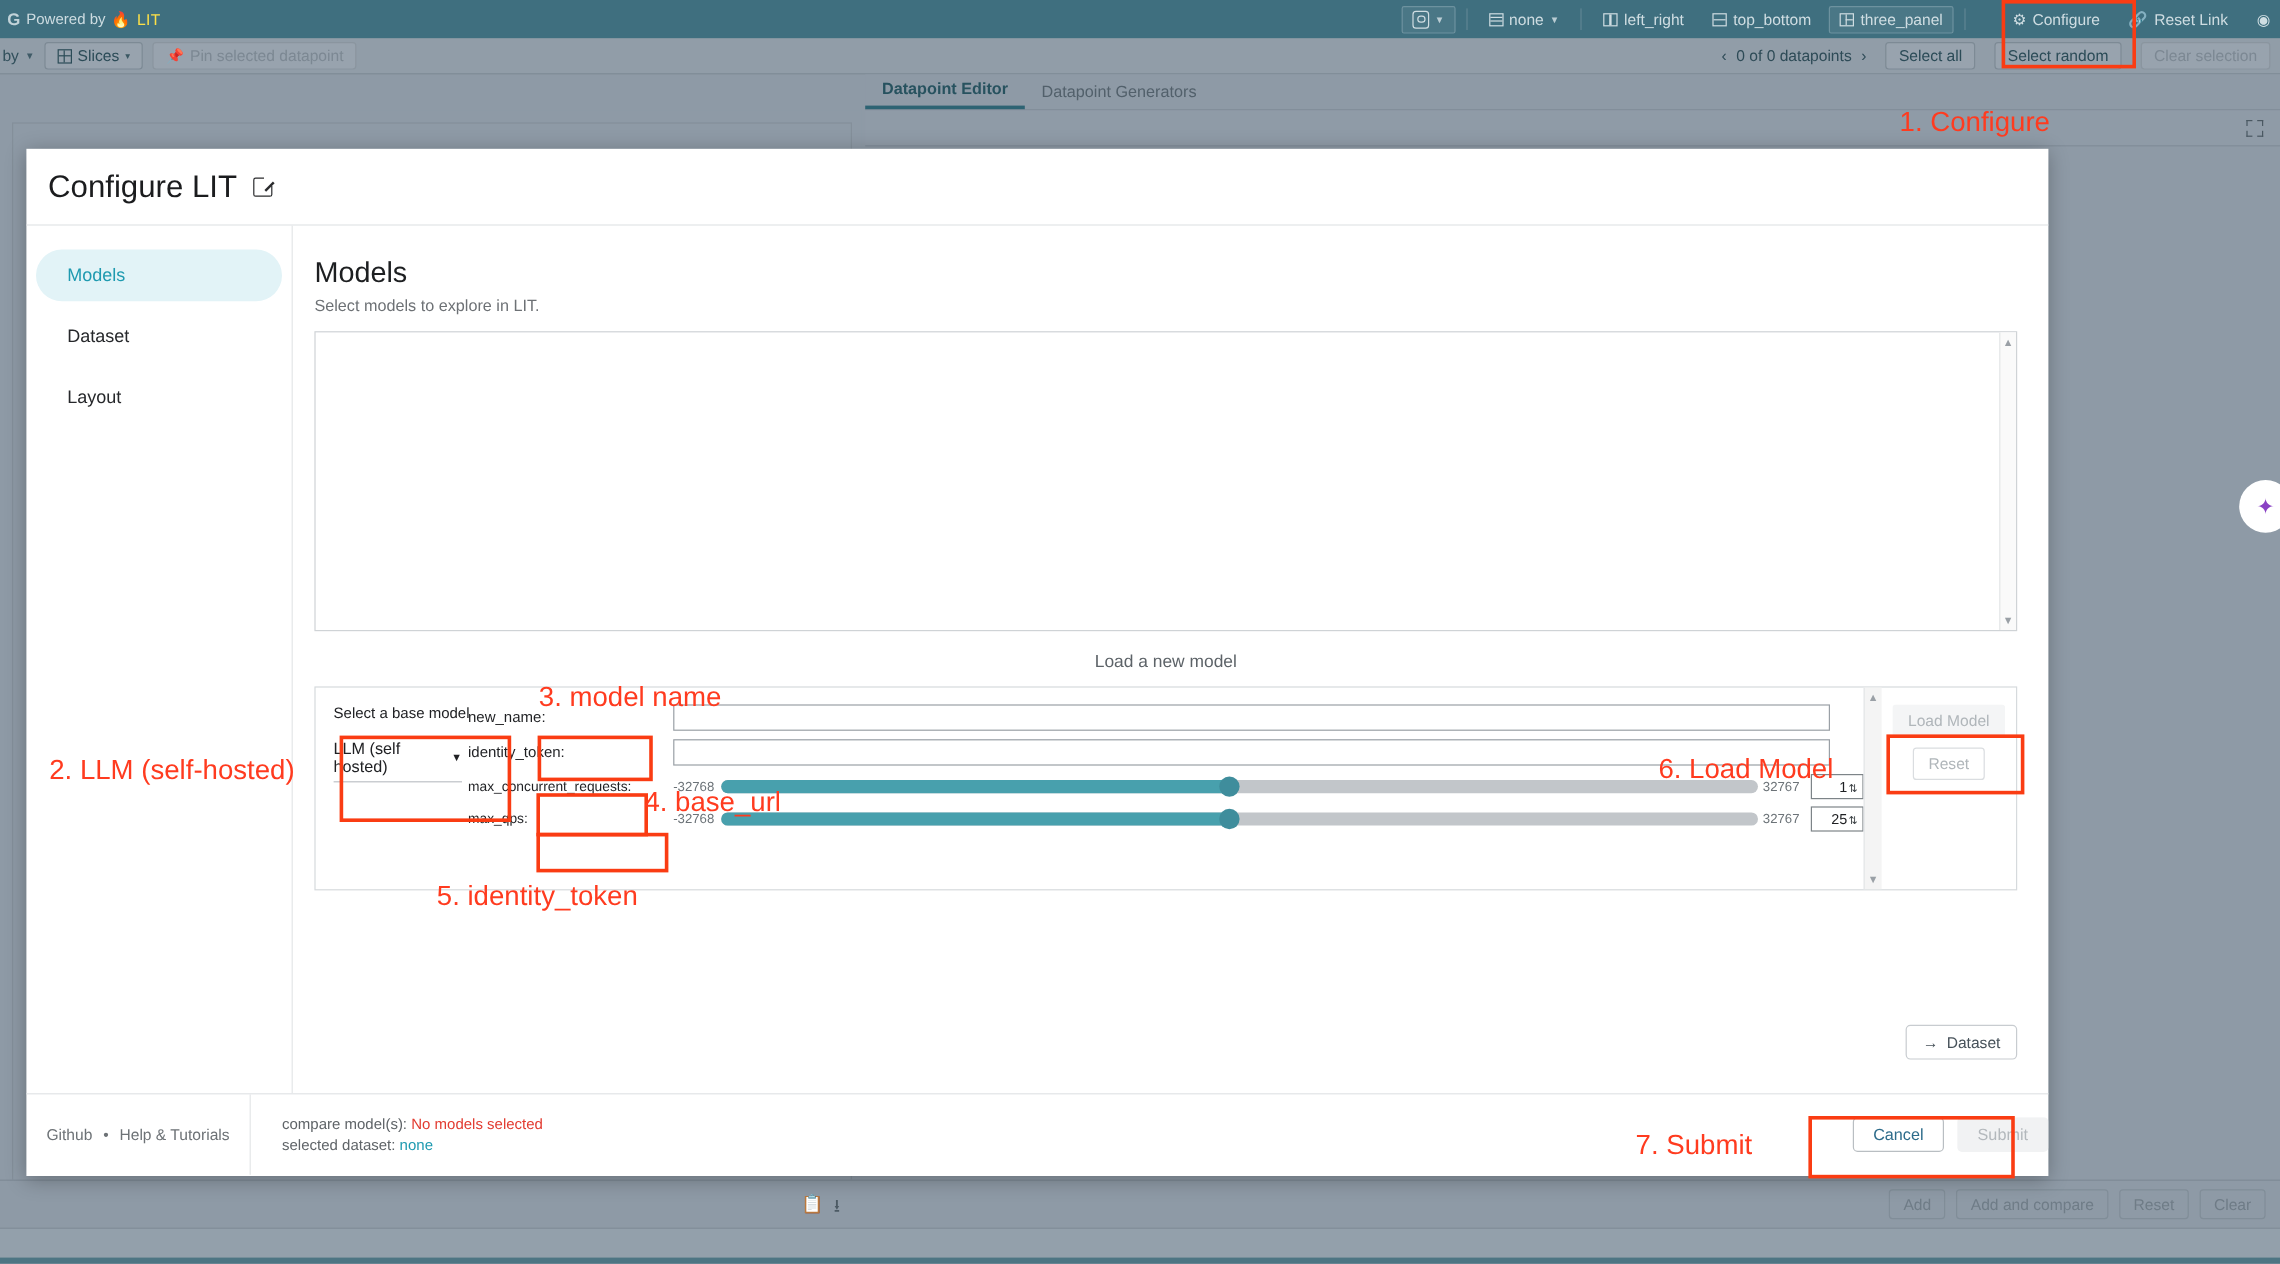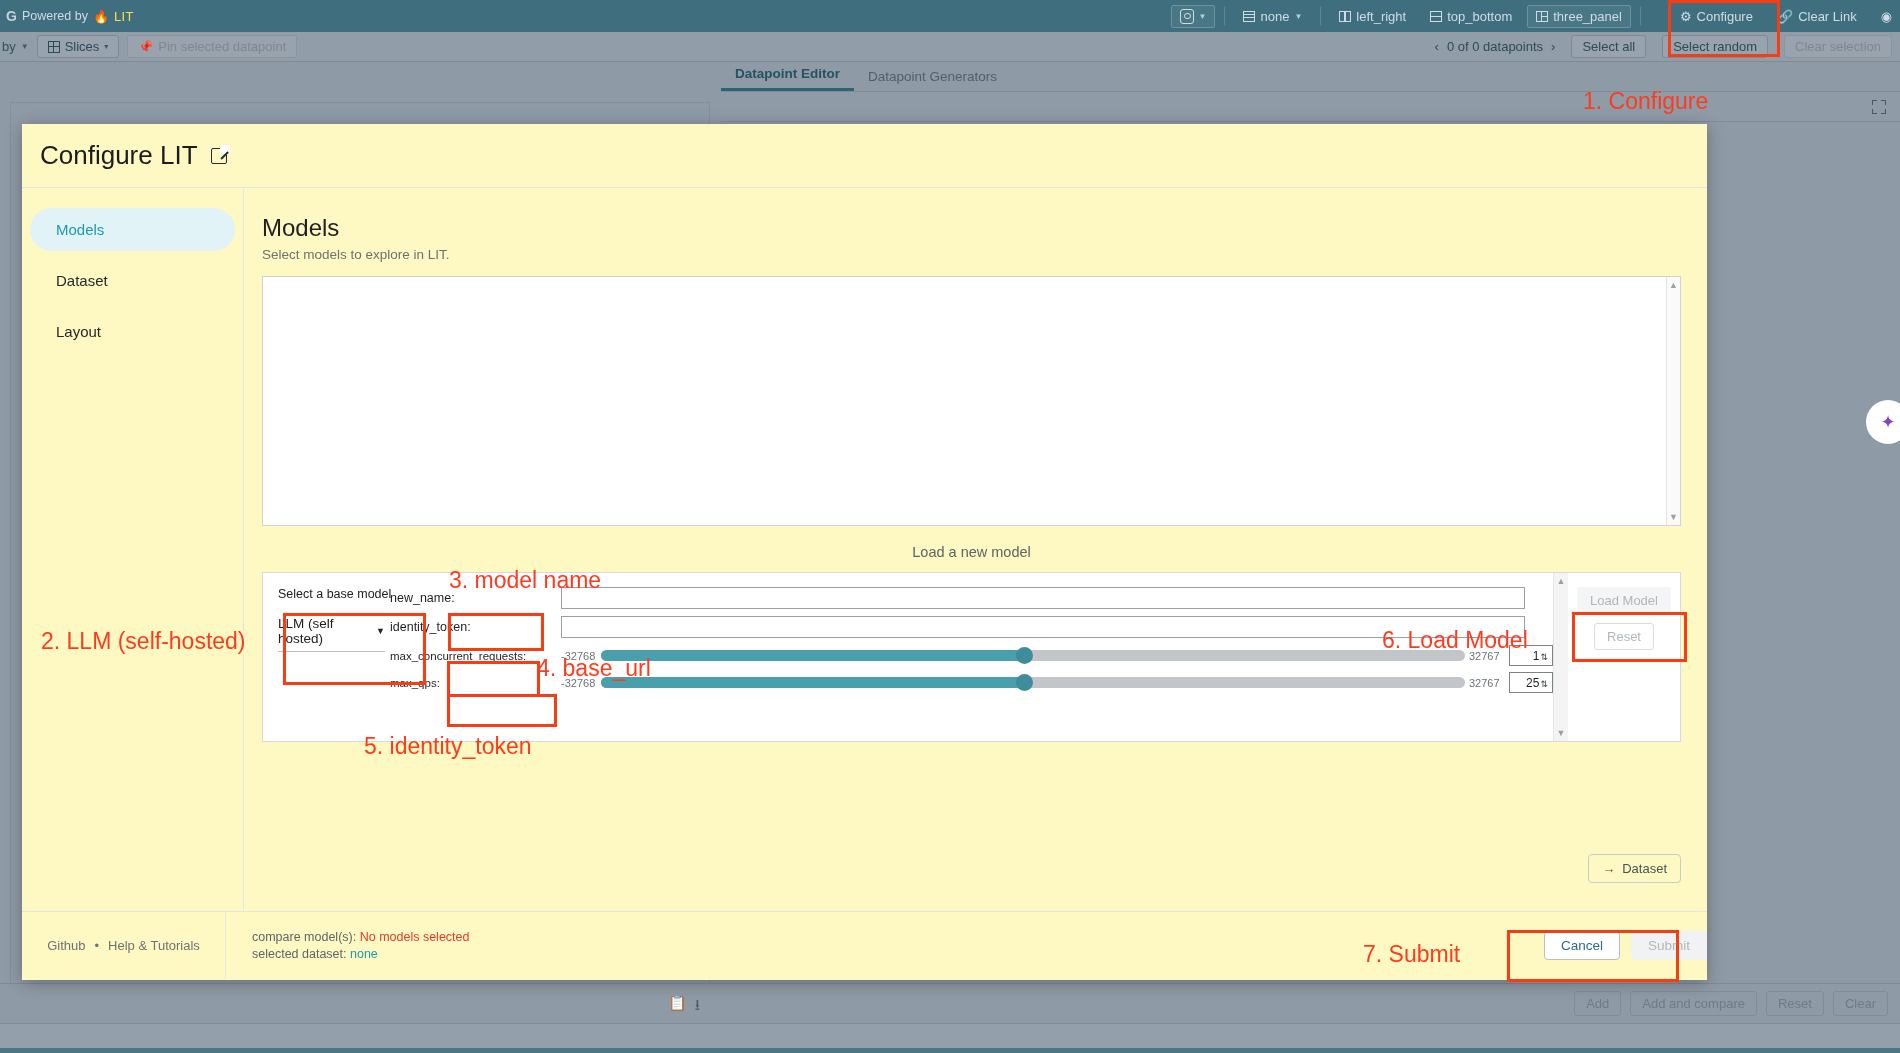--- a/index.html
+++ b/index.html
@@ -147,21 +147,21 @@
   }
   .ai-bubble {
     position: absolute; right: -10px; top: 400px; width: 44px; height: 44px;
     border-radius: 50%; background: #fff; display: flex; align-items: center; justify-content: center;
     color: #8a42c4; font-size: 18px;
   }
 
   
   #modal {
     position: absolute; left: 22px; top: 124px; width: 1685px; height: 856px;
-    background: #fef9c3;
+    background: #ffffff;
     box-shadow: 0 3px 16px rgba(0,0,0,0.28);
   }
   .modal-header {
     height: 64px; display: flex; align-items: center; padding: 0 0 0 18px;
     border-bottom: 1px solid #e2e4e6;
   }
   .modal-title { font-size: 26px; color: #1b1c1e; font-weight: 400; }
   .ext-link-icon {
     margin-left: 13px; width: 16px; height: 16px; position: relative; display: inline-block;
     border: 1.6px solid #2a2b2d; border-radius: 2px;
@@ -266,21 +266,21 @@
   .dataset-next {
     position: absolute; right: 26px; bottom: 28px;
     border: 1px solid #c8ccd0; border-radius: 4px; padding: 6px 13px;
     font-size: 13px; color: #47525a; display: flex; align-items: center; gap: 7px;
   }
 
   .modal-footer {
     height: 68px; border-top: 1px solid #e2e4e6; display: flex; align-items: center;
   }
   .footer-links {
-    width: 204px; border-right: 1px solid #e4e6e8; height: 100%;
+    width: 187px; border-right: 1px solid #e4e6e8; height: 100%;
     display: flex; align-items: center; justify-content: center;
     gap: 9px; font-size: 13px; color: #6d7276;
   }
   .footer-status { padding-left: 26px; font-size: 12.5px; color: #5f6468; line-height: 1.35; }
   .status-bad { color: #e23b30; }
   .status-teal { color: #1e9ab0; }
   .footer-actions { margin-left: auto; display: flex; gap: 11px; }
   .btn-cancel {
     border: 1px solid #b9bec2; border-radius: 4px; padding: 6px 16px;
     font-size: 13.5px; color: #2c6b8a; background: #fff;
@@ -337,21 +337,21 @@
       <span class="sq-icon tp"></span>
       <span>three_panel</span>
     </div>
     <div class="tb-sep"></div>
     <div class="tb-btn" style="margin-left:24px">
       <span>⚙</span>
       <span>Configure</span>
     </div>
     <div class="tb-btn">
       <span>🔗</span>
-      <span>Clear Link</span>
+      <span>Reset Link</span>
     </div>
     <div class="tb-btn" style="padding-right:4px">
       <span>◉</span>
     </div>
   </div>
 
   <div class="lit-subbar">
     <div class="sb-plain">
       <span>by</span>
       <span class="tb-caret">▼</span>

